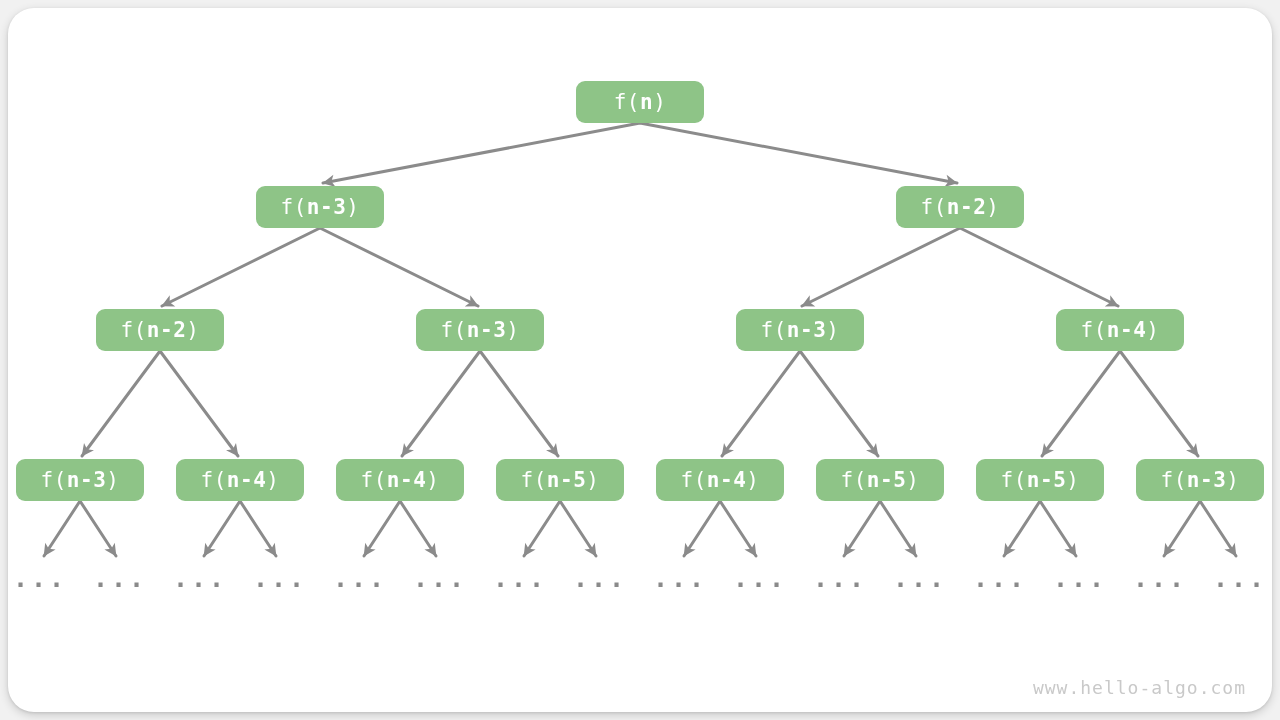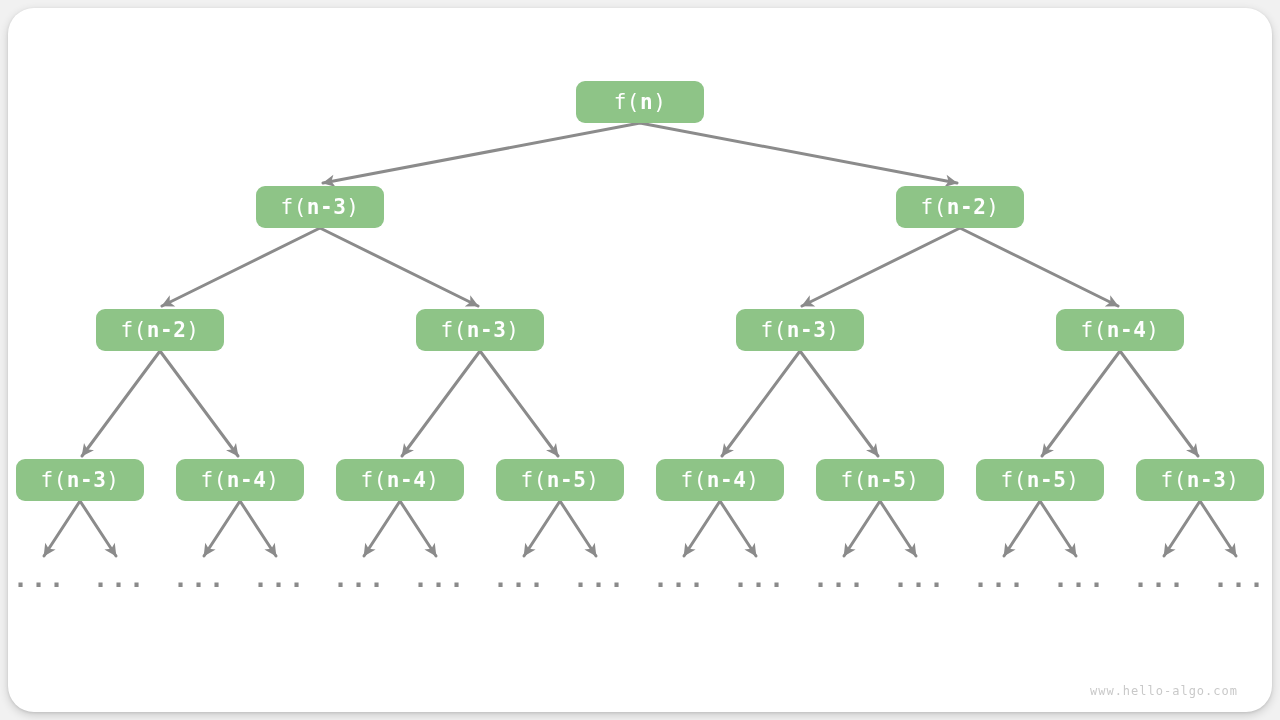--- a/index.html
+++ b/index.html
@@ -32,22 +32,22 @@
     display: flex; align-items: center; justify-content: center;
     white-space: pre; letter-spacing: 0.5px;
   }
   .node b { font-weight: bold; }
   .leaf {
     position: absolute; transform: translate(-50%, -50%);
     color: var(--leaf); font-size: 25px; font-weight: bold; letter-spacing: 3px;
     line-height: 10px; height: 10px;
   }
   .watermark {
-    position: absolute; right: 42px; bottom: 22px;
-    color: var(--watermark); font-size: 12px; letter-spacing: 1px;
+    position: absolute; right: 34px; bottom: 22px;
+    color: var(--watermark); font-size: 18px; letter-spacing: 1px;
   }
 </style>
 </head>
 <body>
 
 <div class="card"></div>
 
 <svg class="edges" viewBox="0 0 1280 720">
   <defs>
     <marker id="arrow" viewBox="0 0 10 10" refX="9" refY="5" markerWidth="4.6" markerHeight="4.6" orient="auto">

